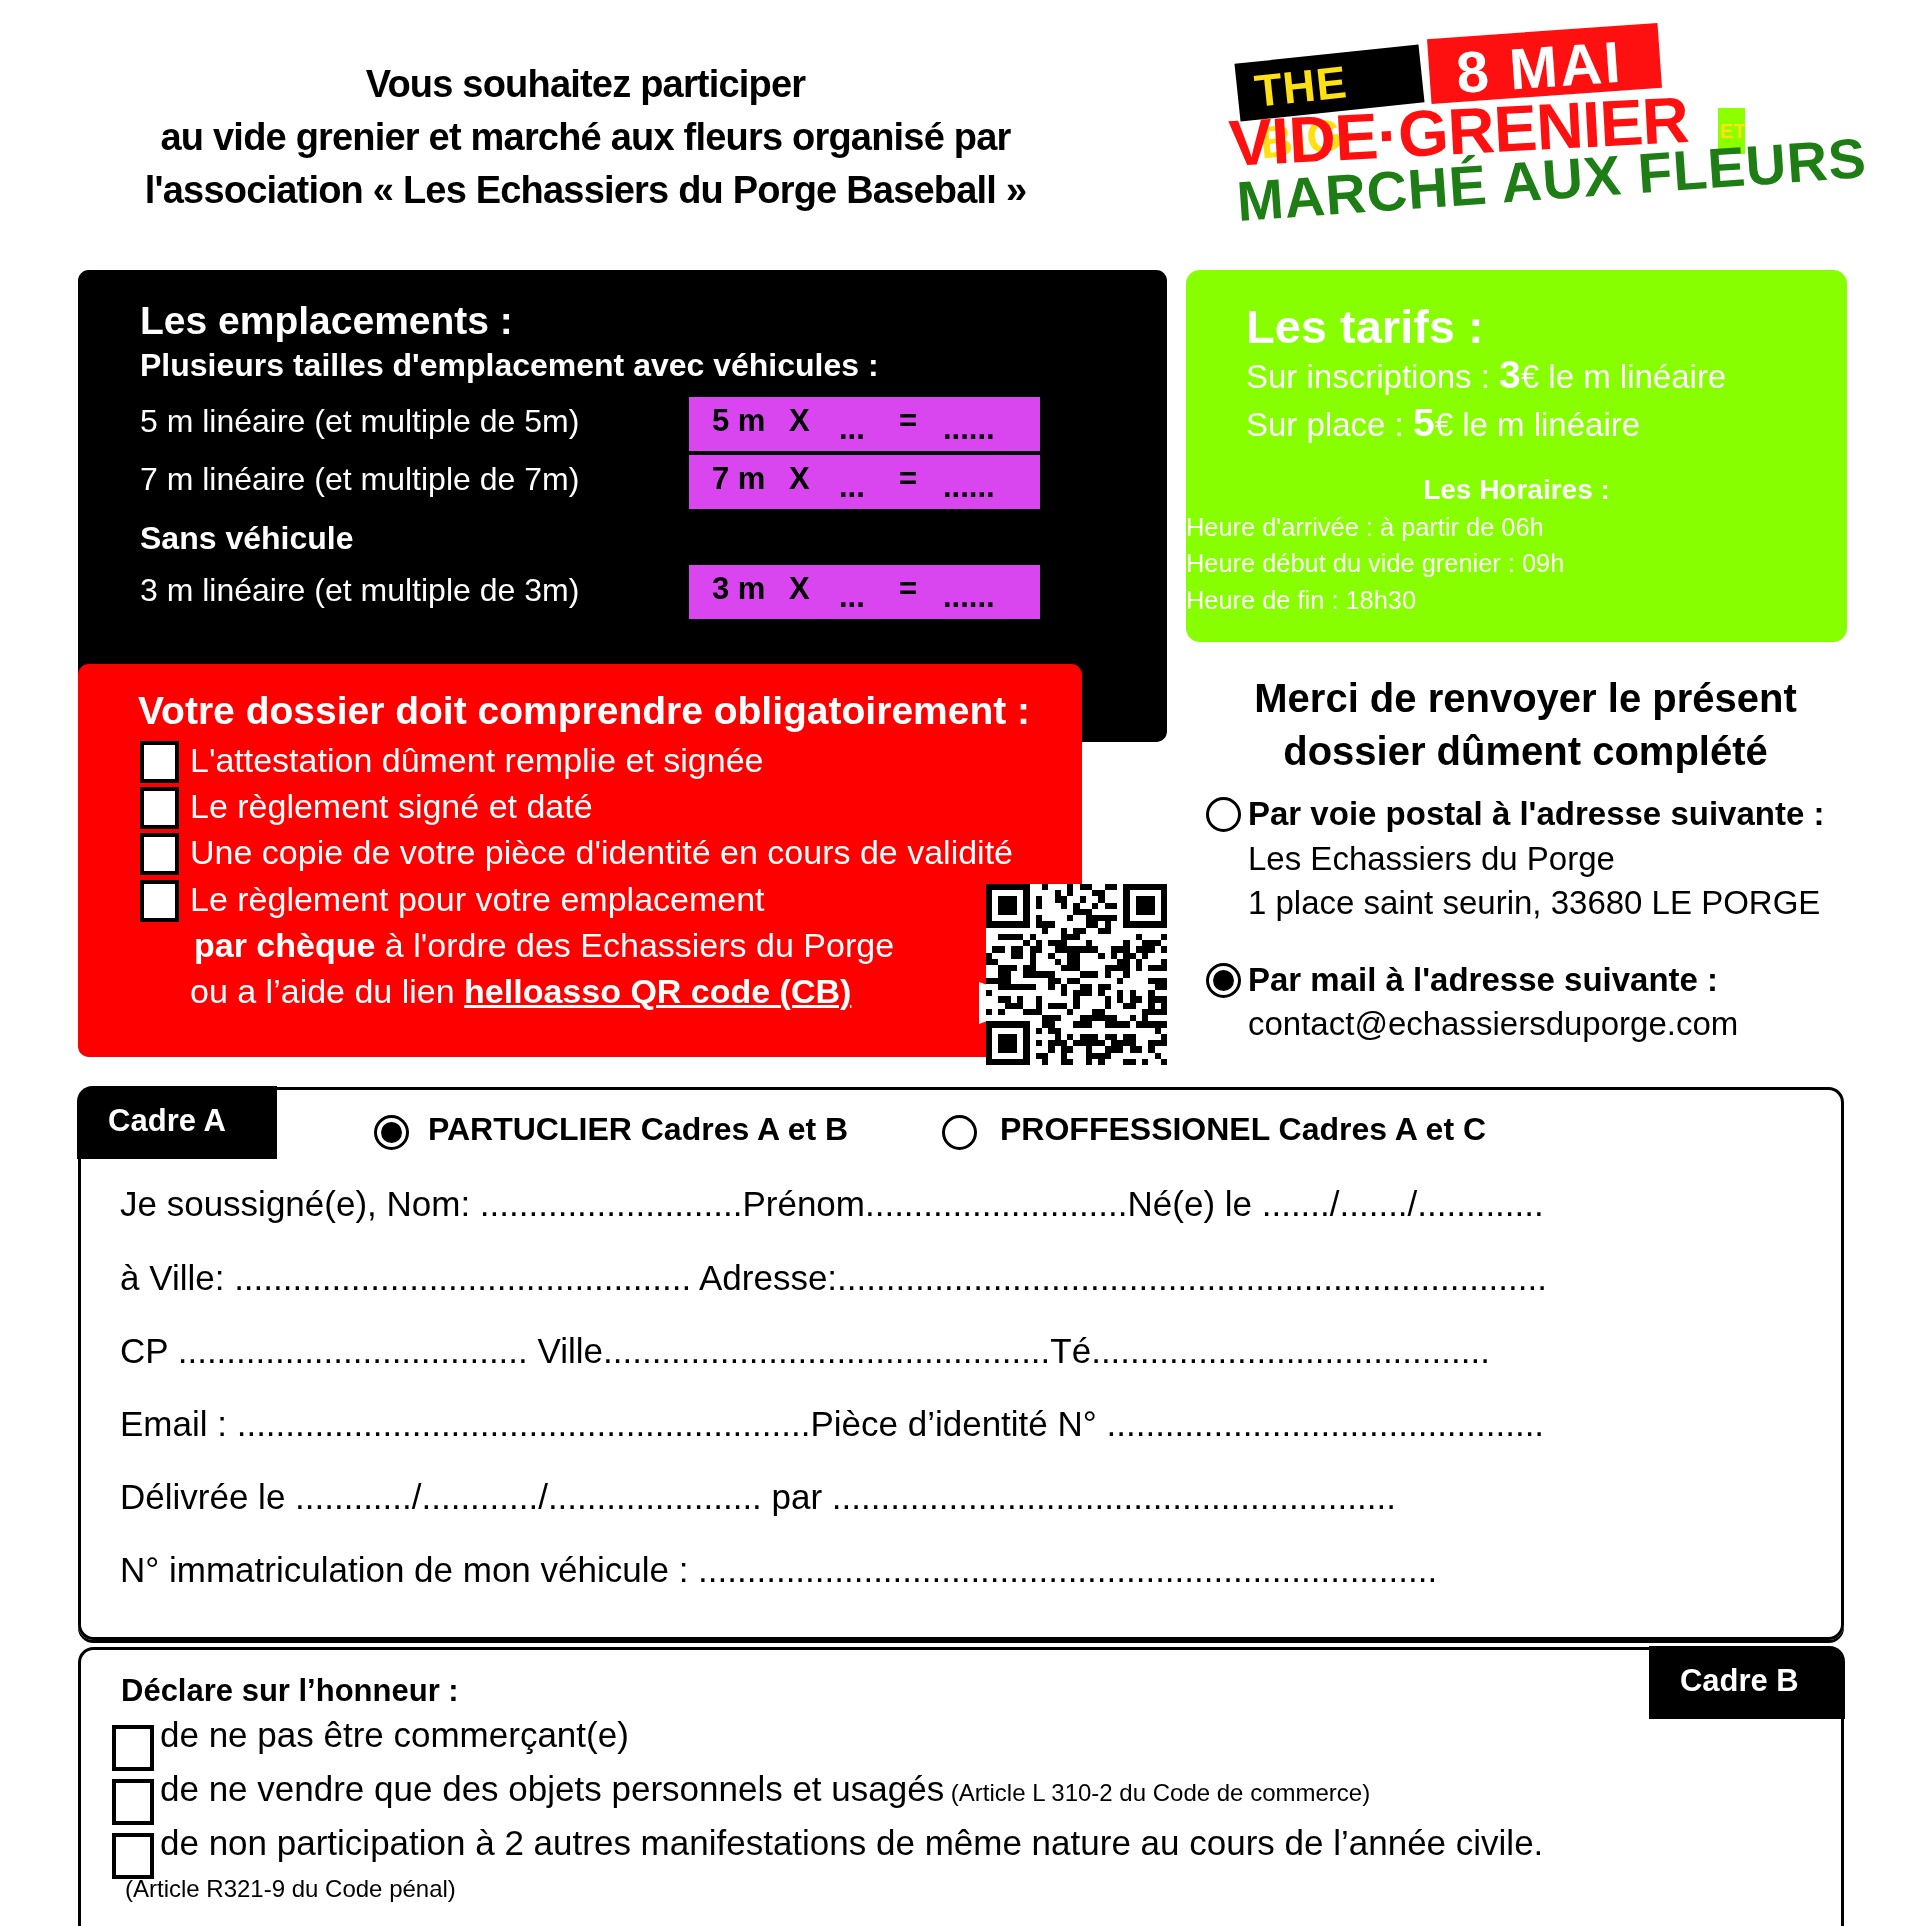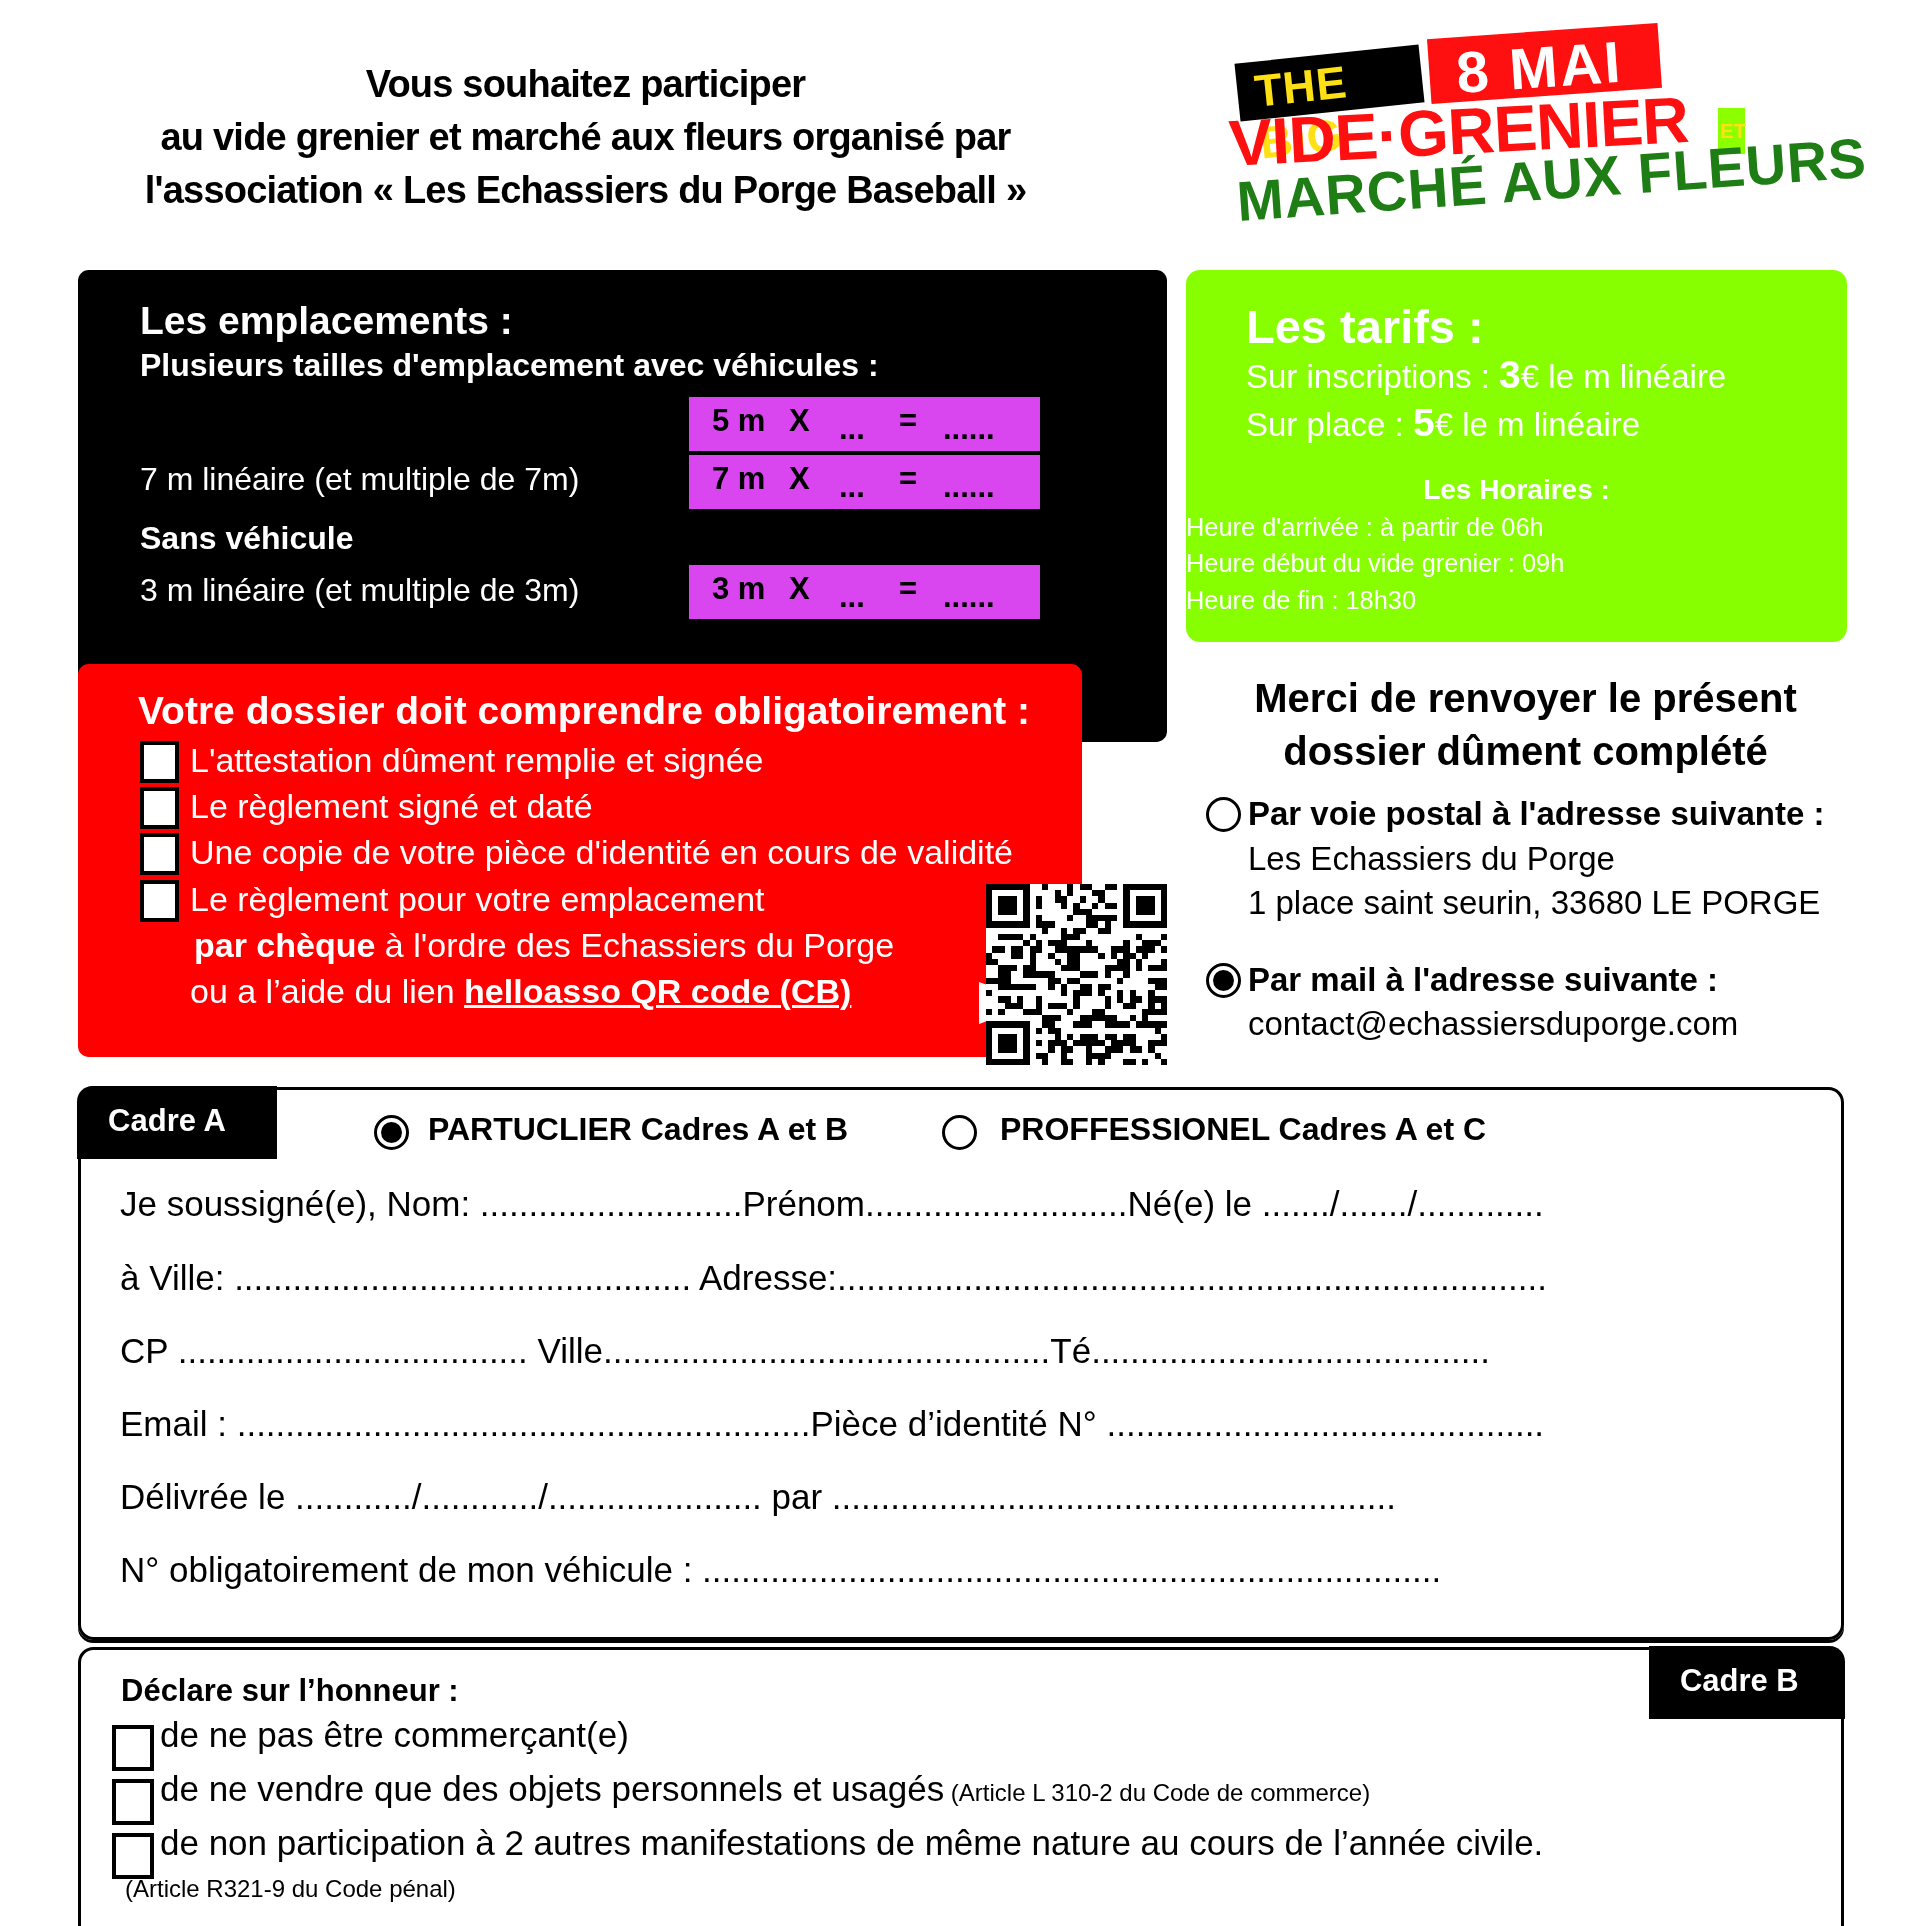--- a/index.html
+++ b/index.html
@@ -100,20 +100,21 @@
   <div class="logo-et">
       <span>ET</span>
     </div>
   <div class="logo-marche cond">MARCHÉ AUX FLEURS</div>
 </div>
 
 <div id="emp" class="abs cond">
   <div class="title">Les emplacements :</div>
   <div class="sub">Plusieurs tailles d'emplacement avec véhicules :</div>
 
+  <div class="row" style="top:133px">5 m linéaire (et multiple de 5m)</div>
   <div class="box" style="top:127px">
     <span style="left:23px">5 m</span>
     <span style="left:100px">X</span>
     <span style="left:150px;top:13.5px">...</span>
     <span style="left:210px">=</span>
     <span style="left:254px;top:13.5px">......</span>
   </div>
 
   <div class="row" style="top:191px">7 m linéaire  (et multiple de 7m)</div>
   <div class="box" style="top:185px">
@@ -496,21 +497,21 @@
   <div class="radio on" id="radio-part" style="left:293px;top:25px;width:35px;height:35px"></div>
   <div class="line b" style="left:347px;top:21px;font-size:32px">PARTUCLIER Cadres A et B</div>
   <div class="radio" id="radio-pro" style="left:861px;top:25px;width:35px;height:35px"></div>
   <div class="line b" style="left:919px;top:21px;font-size:32px">PROFFESSIONEL Cadres A et C</div>
 
   <div class="line" style="left:39px;top:94px">Je soussigné(e), Nom: ...........................Prénom...........................Né(e) le ......./......./.............</div>
   <div class="line" style="left:39px;top:168px">à Ville: ............................................... Adresse:.........................................................................</div>
   <div class="line" style="left:39px;top:241px">CP    ....................................    Ville..............................................Té.........................................</div>
   <div class="line" style="left:39px;top:314px">Email : ...........................................................Pièce d’identité N° .............................................</div>
   <div class="line" style="left:39px;top:387px">Délivrée   le   ............/............/......................   par   ..........................................................</div>
-  <div class="line" style="left:39px;top:460px">N°  obligatoirement  de  mon  véhicule  :  ............................................................................</div>
+  <div class="line" style="left:39px;top:460px">N°  immatriculation  de  mon  véhicule  :  ............................................................................</div>
 </div>
 
 <div id="frameB" class="frame cond">
   <div class="tab" style="right:-3.9px;top:-3.9px;width:196px;height:73px;border-top-right-radius:15.4px">
     <span>Cadre B</span>
   </div>
   <div class="line b" style="left:40px;top:23px;font-size:31px">Déclare sur l’honneur :</div>
   <div class="sq" style="top:75px;left:31px"></div>
   <div class="line" style="left:79px;top:65px"><span>de ne pas être commerçant(e)</span></div>
   <div class="sq" style="top:129px;left:31px"></div>

